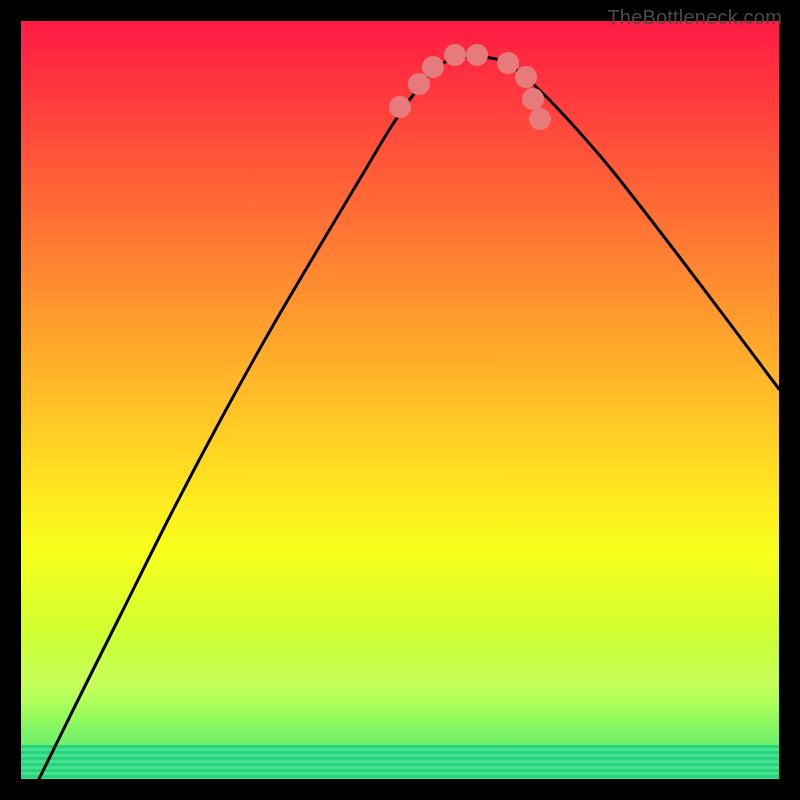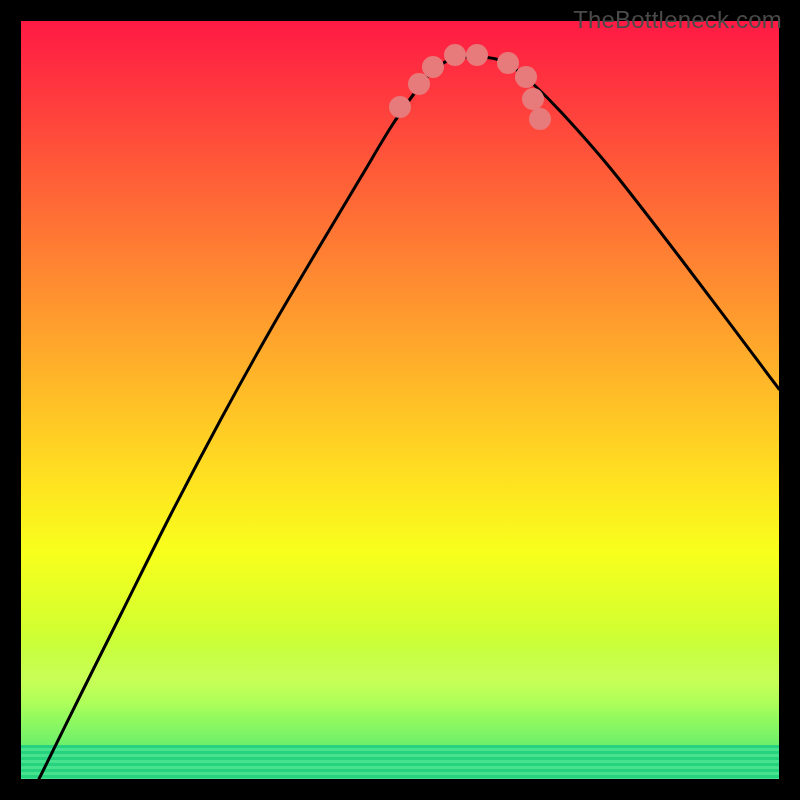--- a/index.html
+++ b/index.html
@@ -73,21 +73,21 @@
     left: 0;
     top: 0;
     width: 758px;
     height: 758px;
   }
   .watermark {
     position: absolute;
     right: 18px;
     top: 6px;
     color: #4a4a4a;
-    font-size: 24px;
+    font-size: 20px;
     font-weight: 500;
     letter-spacing: 0.2px;
     user-select: none;
   }
 </style>
 </head>
 <body>
 
 <div class="frame">
   <div class="plot">

